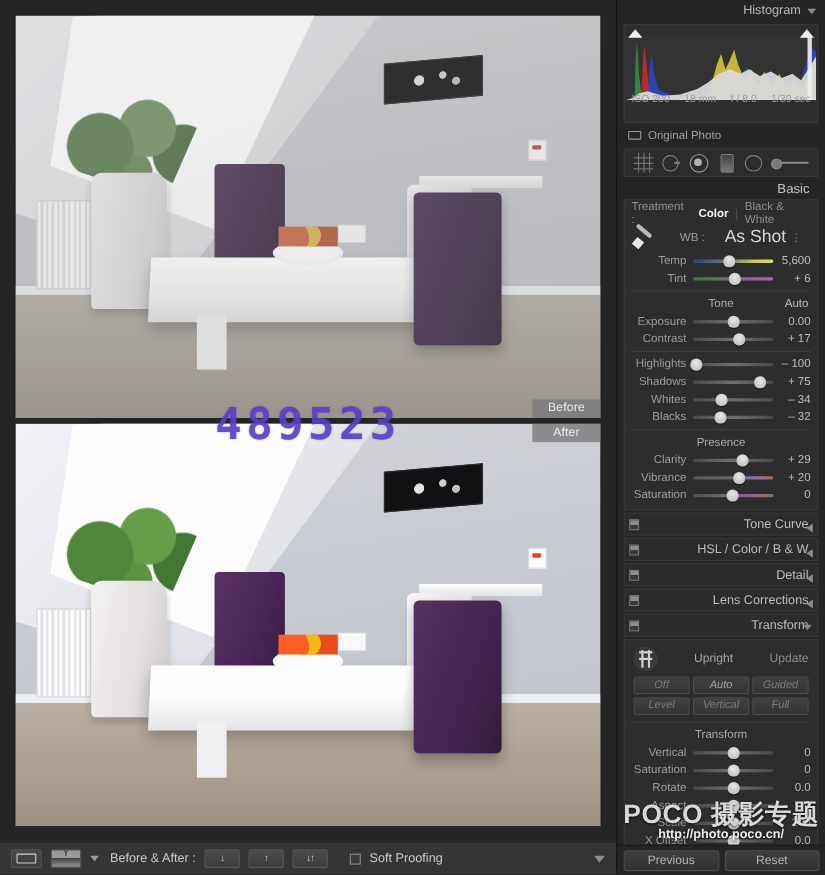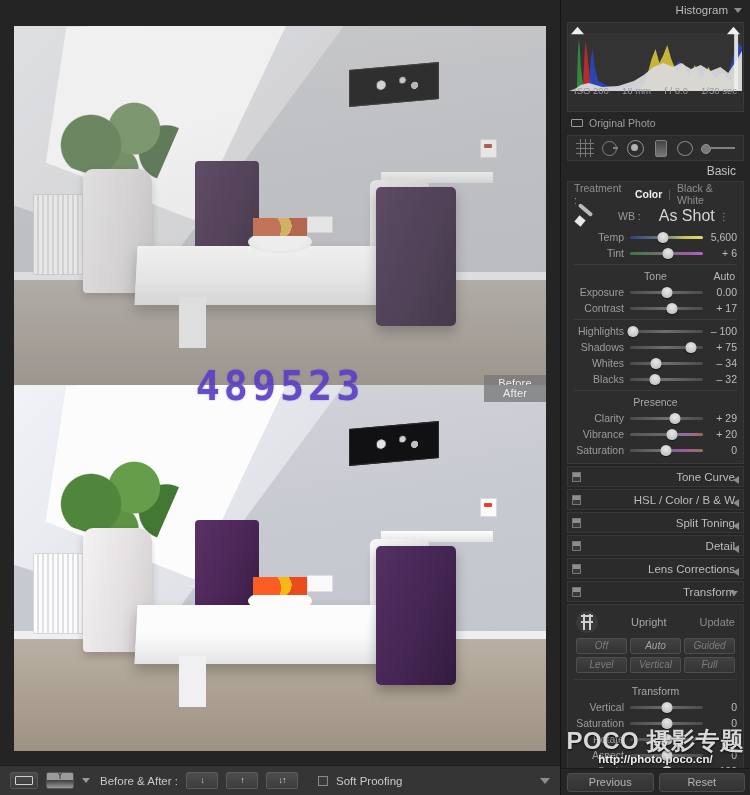--- a/index.html
+++ b/index.html
@@ -33,21 +33,21 @@
     position: relative;
     width: 532px; height: 737px;
   }
   .pane {
     position: absolute;
     left: 0;
     width: 532px; height: 366px;
     overflow: hidden;
     background: #3a3a3a;
   }
-  .pane.before { top: 12px; }
+  .pane.before { top: 0; }
   .pane.after  { top: 371px; }
 
   
   .room { position: absolute; inset: 0; overflow: hidden; }
   .room .wall-main {
     position: absolute; inset: 0;
     background: linear-gradient(170deg,#cfd0d4 0%,#c3c5ca 40%,#bcbec4 100%);
   }
   .room .ceiling-slope {
     position: absolute; left: 0; top: 0; width: 100%; height: 63%;
@@ -827,25 +827,20 @@
         <span class="ttl">Tone Curve</span>
         <span class="arrow"></span>
       </div>
       <div class="collapsed">
         <span class="sq"></span>
         <span class="ttl">HSL  /  Color  /  B &amp; W</span>
         <span class="arrow"></span>
       </div>
       <div class="collapsed">
         <span class="sq"></span>
-        <span class="ttl">Split Toning</span>
-        <span class="arrow"></span>
-      </div>
-      <div class="collapsed">
-        <span class="sq"></span>
         <span class="ttl">Detail</span>
         <span class="arrow"></span>
       </div>
       <div class="collapsed">
         <span class="sq"></span>
         <span class="ttl">Lens Corrections</span>
         <span class="arrow"></span>
       </div>
 
       <div class="collapsed open">

